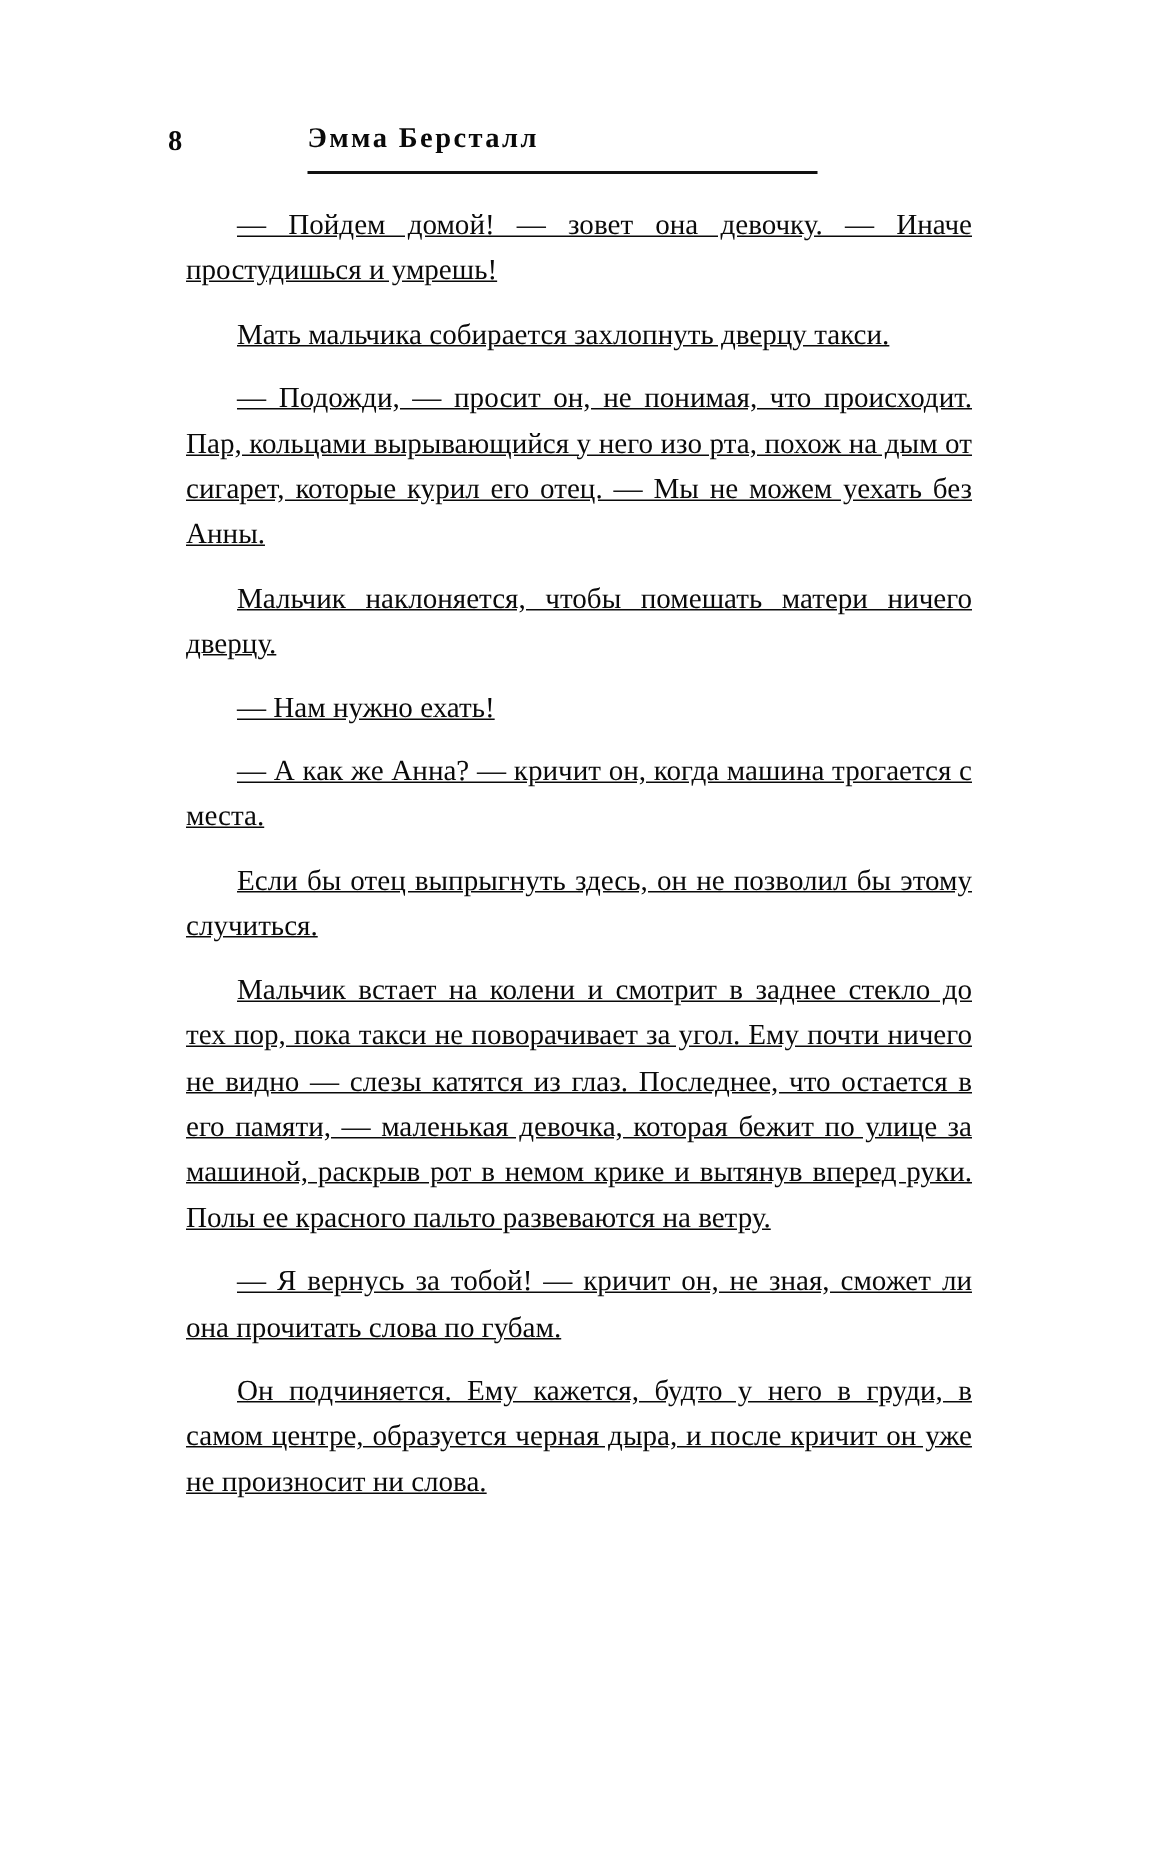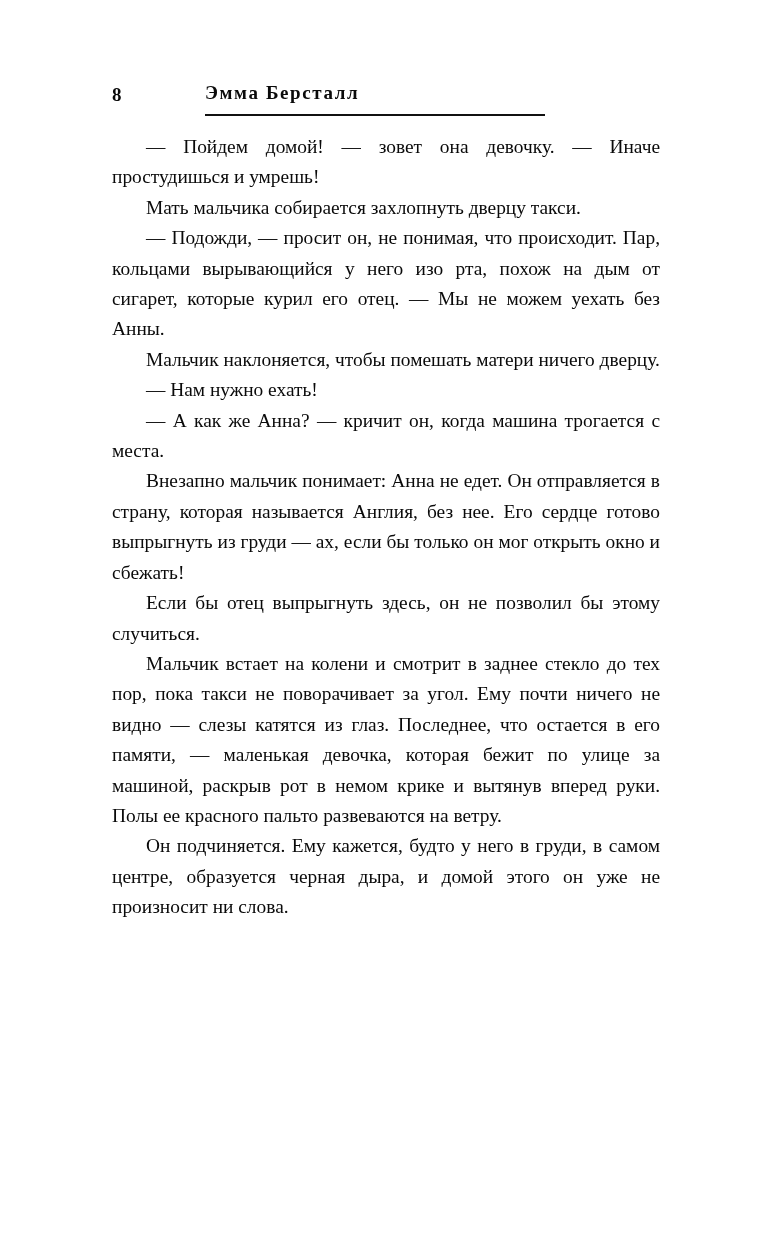--- a/index.html
+++ b/index.html
@@ -55,22 +55,23 @@
   }
   .body-text {
     margin-top: 8px;
     font-size: 19.4px;
     line-height: 30.4px;
     text-align: justify;
     text-justify: inter-word;
     hyphens: manual;
   }
   .body-text p {
-    margin: 0;
+    margin: 12px;
     text-indent: 34px;
+    text-decoration: underline;
   }
 </style>
 </head>
 <body>
 
 <div class="page">
   <div class="content">
 
     <div class="header">
       <div class="folio">8</div>
@@ -78,20 +79,20 @@
       <div class="rule"></div>
     </div>
 
     <div class="body-text">
       <p>— Пойдем домой! — зовет она девочку. — Иначе простудишься и умрешь!</p>
       <p>Мать мальчика собирается захлопнуть дверцу такси.</p>
       <p>— Подожди, — просит он, не понимая, что происходит. Пар, кольцами вырывающийся у него изо рта, похож на дым от сигарет, которые курил его отец. — Мы не можем уехать без Анны.</p>
       <p>Мальчик наклоняется, чтобы помешать матери ничего дверцу.</p>
       <p>— Нам нужно ехать!</p>
       <p>— А как же Анна? — кричит он, когда машина трогается с места.</p>
-      <p>Внезапно мальчик понимает: Анна не едет. Он отправляется в страну, которая называется Англия, без нее. Его сердце готово выпрыгнуть из груди — ах, если бы только он мог открыть окно и сбежать!</p>
       <p>Если бы отец выпрыгнуть здесь, он не позволил бы этому случиться.</p>
       <p>Мальчик встает на колени и смотрит в заднее стекло до тех пор, пока такси не поворачивает за угол. Ему почти ничего не видно — слезы катятся из глаз. Последнее, что остается в его памяти, — маленькая девочка, которая бежит по улице за машиной, раскрыв рот в немом крике и вытянув вперед руки. Полы ее красного пальто развеваются на ветру.</p>
-      <p>Он подчиняется. Ему кажется, будто у него в груди, в самом центре, образуется черная дыра, и домой этого он уже не произносит ни слова.</p>
+      <p>— Я вернусь за тобой! — кричит он, не зная, сможет ли она прочитать слова по губам.</p>
+      <p>Он подчиняется. Ему кажется, будто у него в груди, в самом центре, образуется черная дыра, и после кричит он уже не произносит ни слова.</p>
     </div>
 
   </div>
 </div>
 
 </body></html>

